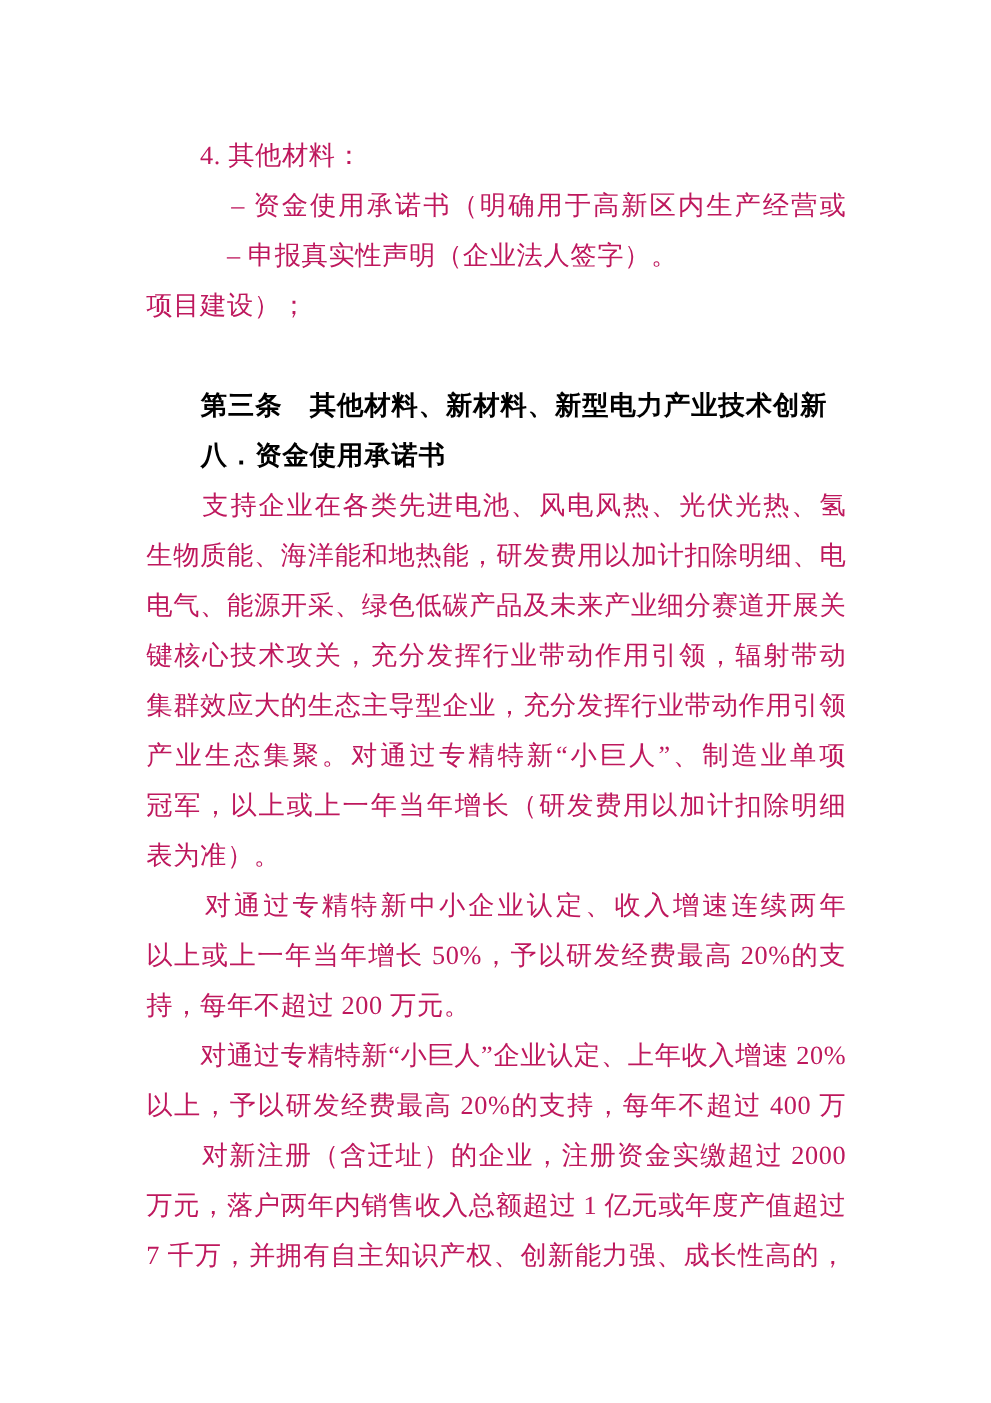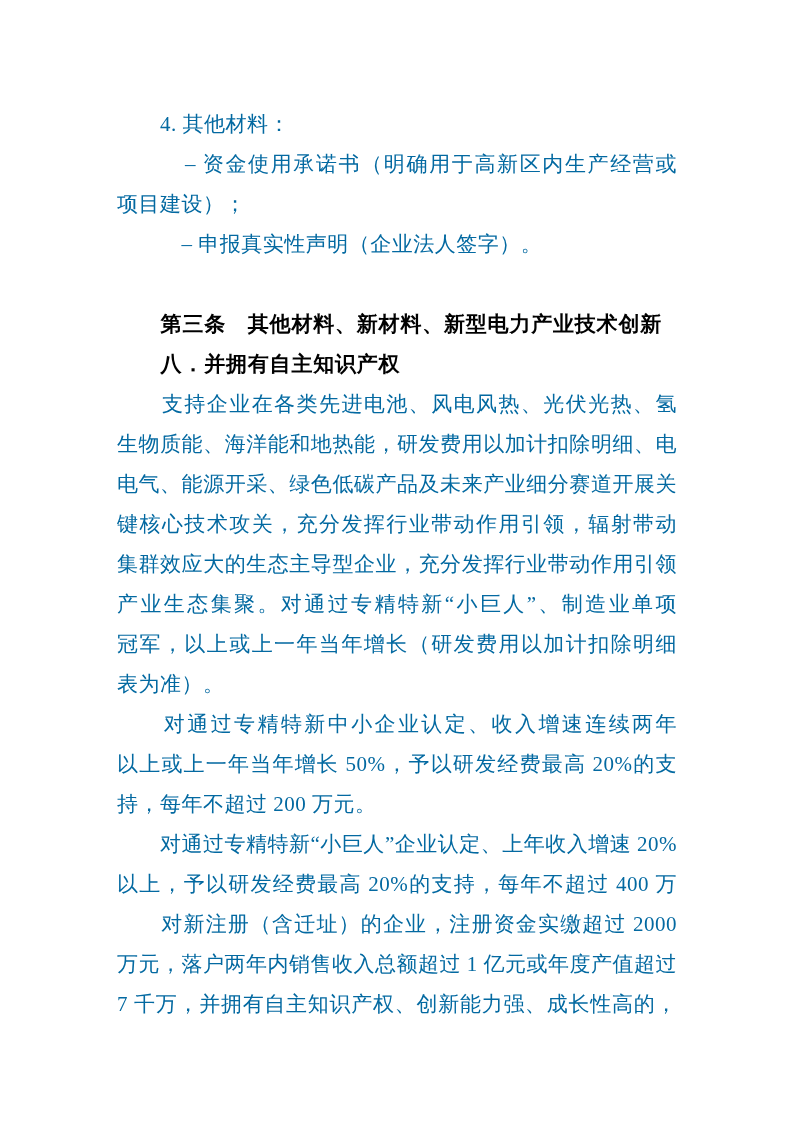--- a/index.html
+++ b/index.html
@@ -18,21 +18,21 @@
   .content {
     position: absolute;
     left: 117px;
     top: 104px;
     width: 560px;
   }
   .line {
     height: 40px;
     line-height: 40px;
     font-size: 21px;
-    color: #0369a1;
+    color: #be185d;
     letter-spacing: 0.5px;
     white-space: nowrap;
     text-align: left;
   }
   .line.j {
     white-space: normal;
     text-align: justify;
     text-align-last: justify;
     overflow: hidden;
   }
@@ -42,25 +42,25 @@
     letter-spacing: 0.8px;
   }
 </style>
 </head>
 <body>
 
 <div class="page">
   <div class="content">
     <div class="line">　　4. 其他材料：</div>
     <div class="line j">　　　– 资金使用承诺书（明确用于高新区内生产经营或</div>
+    <div class="line">　　　– 申报真实性声明（企业法人签字）。</div>
     <div class="line">项目建设）；</div>
-    <div class="line">　　　– 申报真实性声明（企业法人签字）。</div>
     <div class="line"></div>
     <div class="line h">　　第三条　其他材料、新材料、新型电力产业技术创新</div>
-    <div class="line h">　　八．并拥有自主知识产权</div>
+    <div class="line h">　　八．资金使用承诺书</div>
     <div class="line j">　　支持企业在各类先进电池、风电风热、光伏光热、氢能、</div>
     <div class="line j">生物质能、海洋能和地热能，研发费用以加计扣除明细、电力</div>
     <div class="line j">电气、能源开采、绿色低碳产品及未来产业细分赛道开展关</div>
     <div class="line j">键核心技术攻关，充分发挥行业带动作用引领，辐射带动广、</div>
     <div class="line j">集群效应大的生态主导型企业，充分发挥行业带动作用引领</div>
     <div class="line j">产业生态集聚。对通过专精特新“小巨人”、制造业单项</div>
     <div class="line j">冠军，以上或上一年当年增长（研发费用以加计扣除明细</div>
     <div class="line">表为准）。</div>
     <div class="line j">　　对通过专精特新中小企业认定、收入增速连续两年 20%</div>
     <div class="line j">以上或上一年当年增长 50%，予以研发经费最高 20%的支</div>

